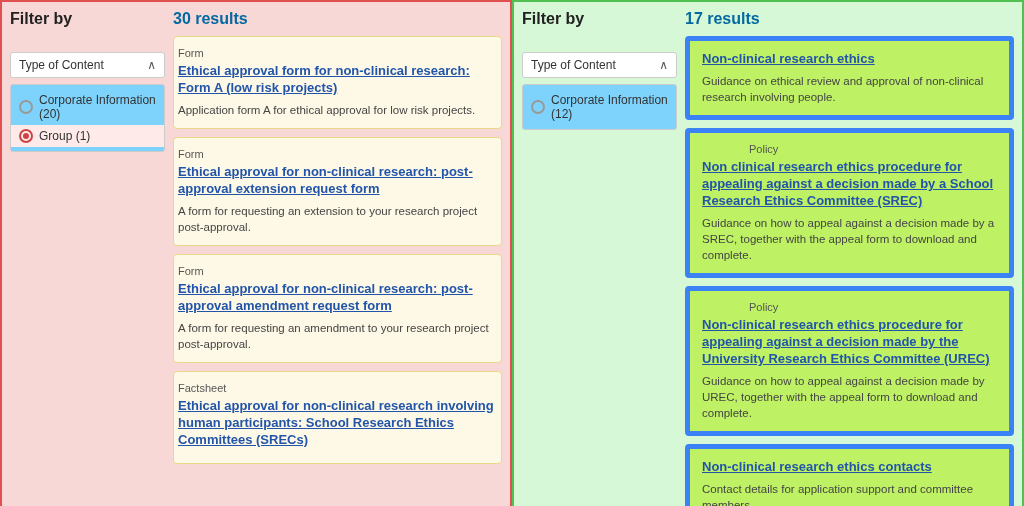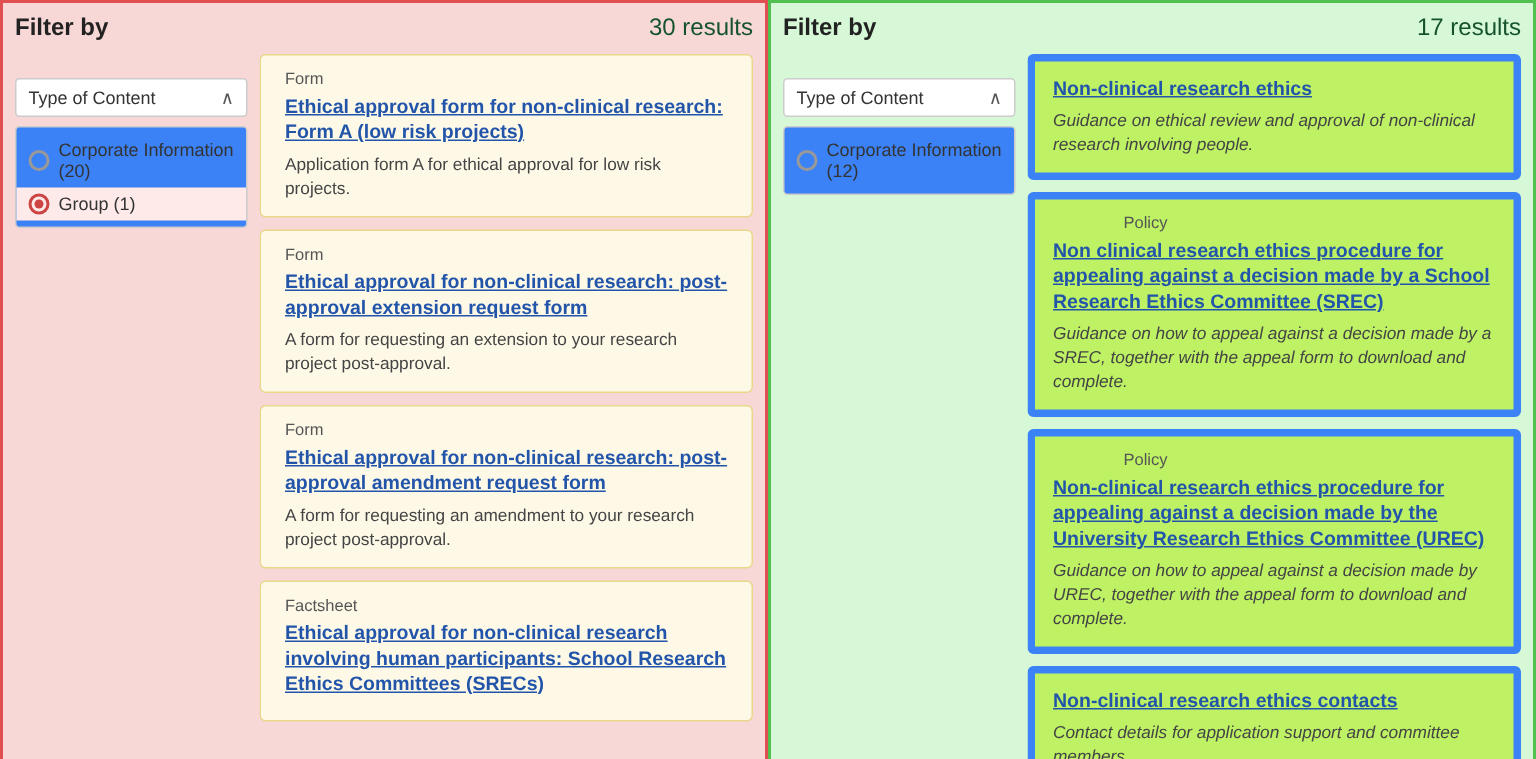--- a/index.html
+++ b/index.html
@@ -49,21 +49,21 @@
       display: flex;
       align-items: center;
       justify-content: space-between;
       cursor: pointer;
       font-size: 12px;
       color: #333;
       margin-bottom: 6px;
     }
 
     .filter-options {
-      background: #3b82f6;
+      background: #7dd3fc;
       border: 1px solid #ccc;
       border-radius: 3px;
       padding: 4px 0;
     }
 
     .filter-option {
       display: flex;
       align-items: center;
       padding: 4px 8px;
       font-size: 12px;
@@ -99,31 +99,30 @@
       background: #cc4444;
     }
 
     .results-area {
       flex: 1;
       overflow: hidden;
     }
 
     .results-count {
       font-size: 16px;
-      font-weight: 400;
-      color: #14532d;
+      font-weight: 700;
+      color: #0369a1;
       margin-bottom: 8px;
-      text-align: right;
     }
 
     .result-card {
       background: #fef9e7;
       border: 1px solid #e8d88a;
       border-radius: 4px;
-      padding: 10px 16px;
+      padding: 10px 4px;
       margin-bottom: 8px;
     }
 
     .result-card-type {
       font-size: 11px;
       color: #555;
       margin-bottom: 4px;
     }
 
     .result-card-title {
@@ -165,21 +164,20 @@
       text-decoration: underline;
       cursor: pointer;
       margin-bottom: 5px;
       line-height: 1.3;
     }
 
     .result-card-white .result-card-desc {
       font-size: 11.5px;
       color: #444;
       line-height: 1.4;
-      font-style: italic;
     }
 
     .chevron-up::after {
       content: '∧';
       font-size: 12px;
       color: #555;
     }
   </style>
 </head>
 <body>

